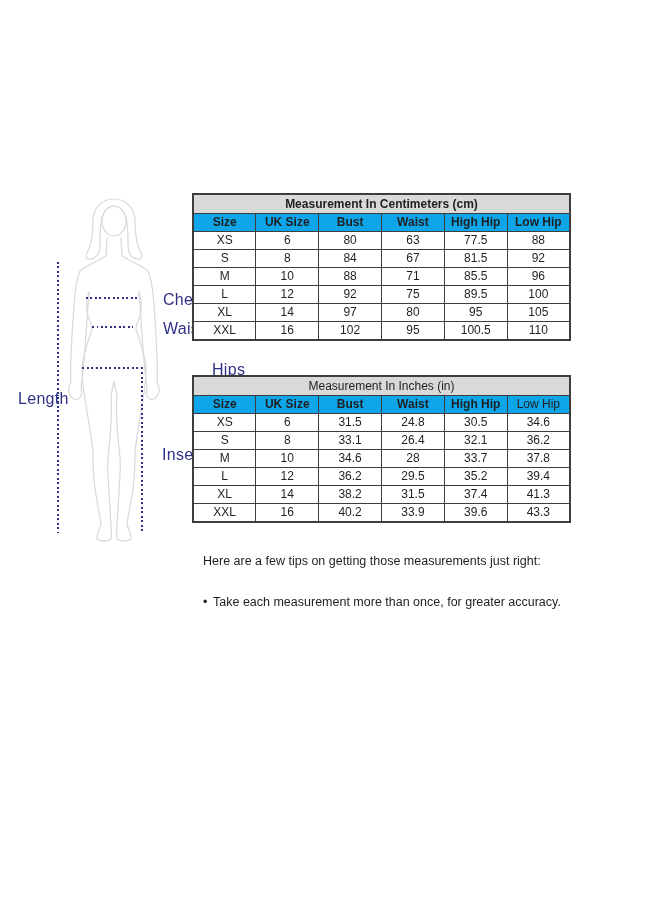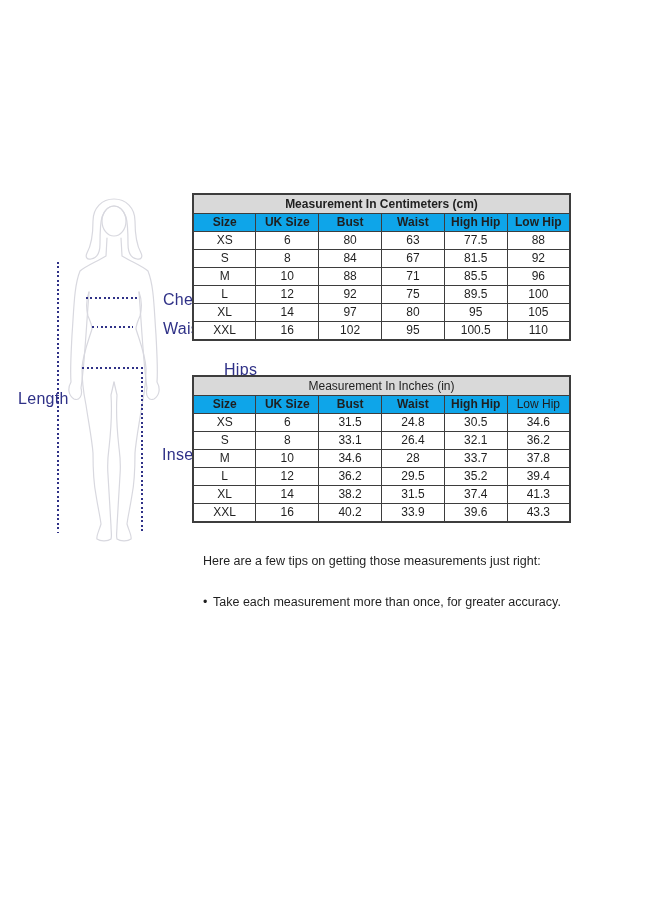--- a/index.html
+++ b/index.html
@@ -71,21 +71,21 @@
   </svg>
 
   <div class="hline" style="left:86px;top:297px;width:52px;"></div>
   <div class="hline" style="left:92px;top:326px;width:41px;"></div>
   <div class="hline" style="left:82px;top:367px;width:61px;"></div>
   <div class="vline" style="left:57px;top:262px;height:271px;"></div>
   <div class="vline" style="left:141px;top:372px;height:161px;"></div>
 
   <span class="fig-label" style="left:163px;top:291px;">Chest</span>
   <span class="fig-label" style="left:163px;top:320px;">Waist</span>
-  <span class="fig-label" style="left:176px;top:361px;padding-left:48px;">Hips</span>
+  <span class="fig-label" style="left:164px;top:361px;padding-left:48px;">Hips</span>
   <span class="fig-label" style="left:18px;top:390px;">Length</span>
   <span class="fig-label" style="left:162px;top:446px;">Inseam</span>
 
   <table id="table-cm" class="size-table">
       <thead>
         <tr>
           <th colspan="6" class="title-cell">Measurement In Centimeters (cm)</th>
         </tr>
         <tr>
           <th>Size</th>

